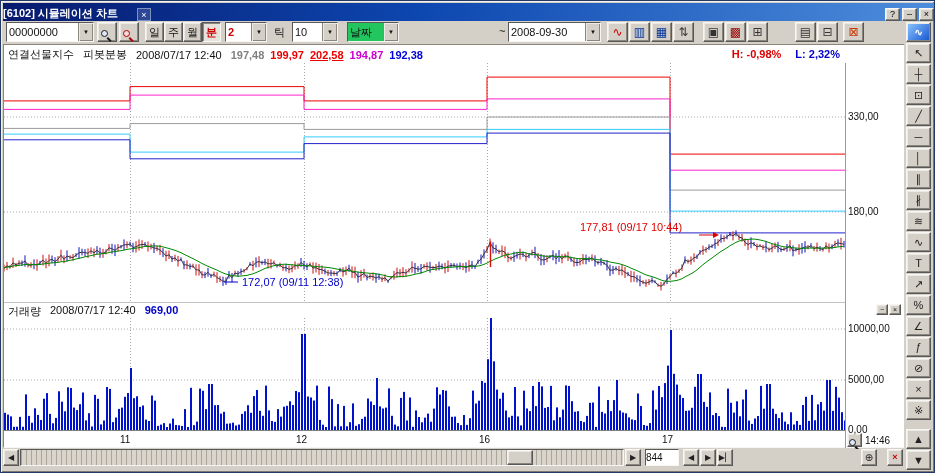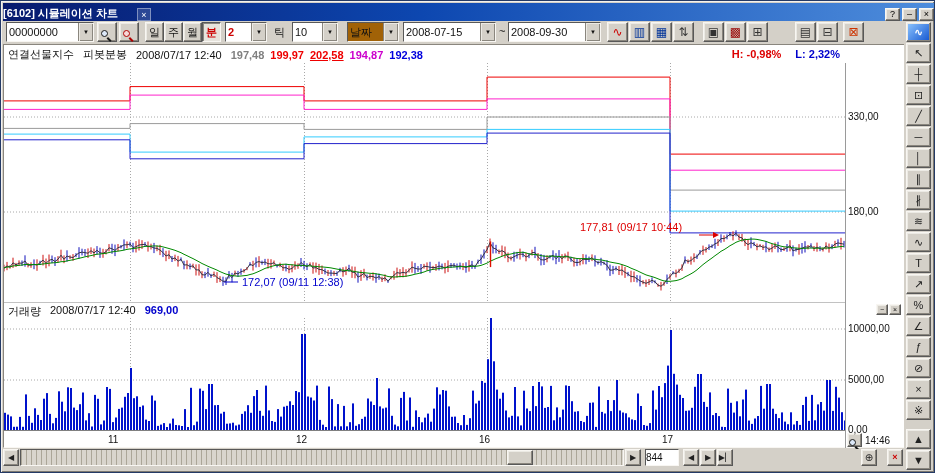--- a/index.html
+++ b/index.html
@@ -94,25 +94,21 @@
     <div class="combo" style="left:222px;width:42px">
       <span class="cfield red">2</span>
       <span class="drop">▼</span>
     </div>
     <span class="tlabel" style="left:271px">틱</span>
     <div class="combo" style="left:289px;width:46px">
       <span class="cfield">10</span>
       <span class="drop">▼</span>
     </div>
     <div class="combo" style="left:344px;width:52px;background:#d4d0c8">
-      <span class="cfield" style="background:#a16207">날짜</span>
-      <span class="drop">▼</span>
-    </div>
-    <div class="combo" style="left:400px;width:93px">
-      <span class="cfield">2008-07-15</span>
+      <span class="cfield" style="background:#22c55e">날짜</span>
       <span class="drop">▼</span>
     </div>
     <span class="tlabel" style="left:496px">~</span>
     <div class="combo" style="left:505px;width:93px">
       <span class="cfield">2008-09-30</span>
       <span class="drop">▼</span>
     </div>
   <div class="b3 ibtn" style="left: 604px; color: rgb(204, 0, 0);">∿</div>
       <div class="b3 ibtn" style="left: 626px; color: rgb(0, 51, 153);">▥</div>
       <div class="b3 ibtn" style="left: 648px; color: rgb(0, 51, 153);">▦</div>
@@ -157,21 +153,21 @@
     <div class="axis-line"></div>
     <div class="b3 axzoom">
       <span class="mag"><i></i><b></b></span>
     </div>
     <div class="lasttime">14:46</div>
   <div class="alab" style="left: 844px; top: 66px;">330,00</div>
       <div class="alab" style="left: 844px; top: 161px;">180,00</div>
       <div class="alab" style="left: 844px; top: 278px;">10000,00</div>
       <div class="alab" style="left: 844px; top: 329px;">5000,00</div>
       <div class="alab" style="left: 844px; top: 379px;">0,00</div>
-      <div class="alab" style="left: 104px; top: 389px; text-align: center;">11</div>
+      <div class="alab" style="left: 116px; top: 389px; text-align: center;">11</div>
       <div class="alab" style="left: 292px; top: 389px;">12</div>
       <div class="alab" style="left: 475px; top: 389px;">16</div>
       <div class="alab" style="left: 658px; top: 389px;">17</div>
       <svg width="841" height="239" style="top: 18px;">
         <line x1="0" y1="54" x2="841" y2="54" stroke="#a8a8a8" stroke-dasharray="1 2"></line>
         <line x1="0" y1="149" x2="841" y2="149" stroke="#a8a8a8" stroke-dasharray="1 2"></line>
         <line x1="126.5" y1="0" x2="126.5" y2="239" stroke="#a8a8a8" stroke-dasharray="1 2"></line>
         <line x1="300.5" y1="0" x2="300.5" y2="239" stroke="#a8a8a8" stroke-dasharray="1 2"></line>
         <line x1="483.5" y1="0" x2="483.5" y2="239" stroke="#a8a8a8" stroke-dasharray="1 2"></line>
         <line x1="666.5" y1="0" x2="666.5" y2="239" stroke="#a8a8a8" stroke-dasharray="1 2"></line>

